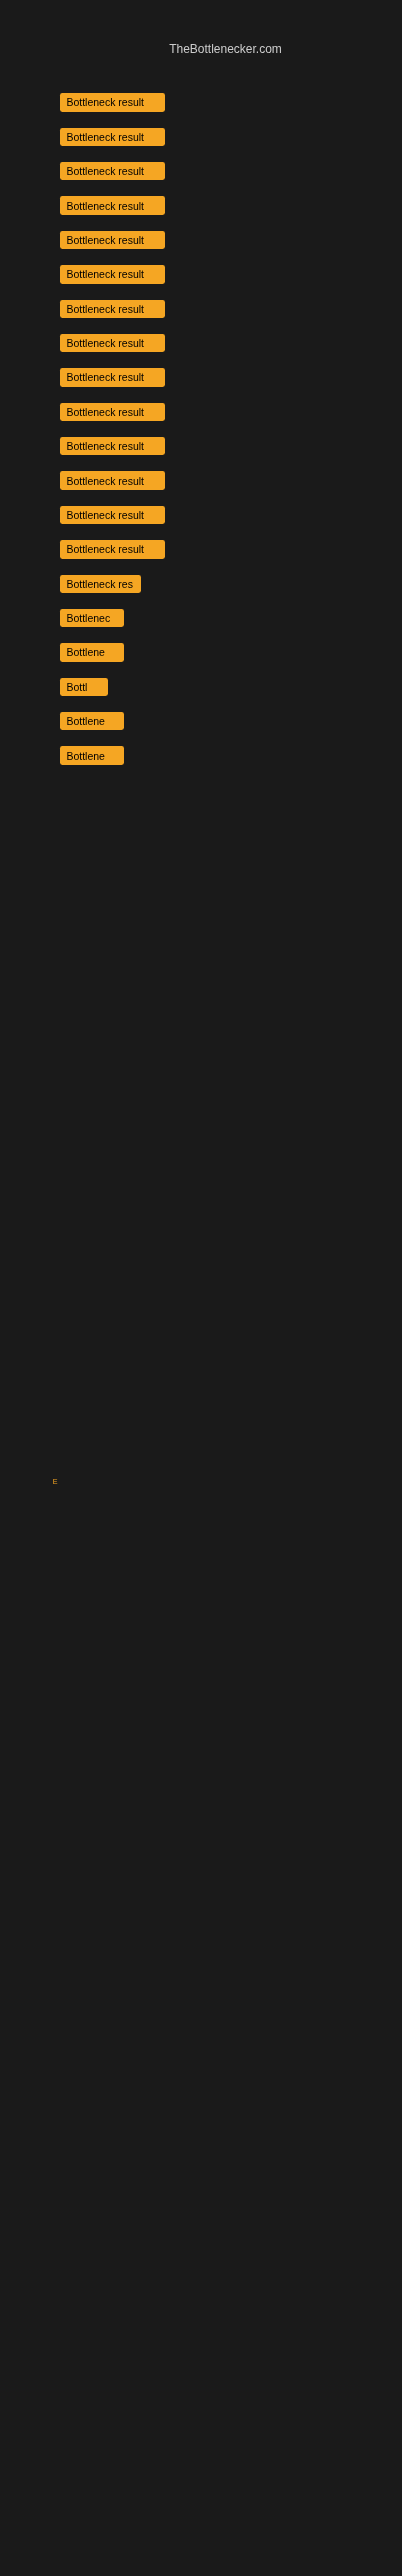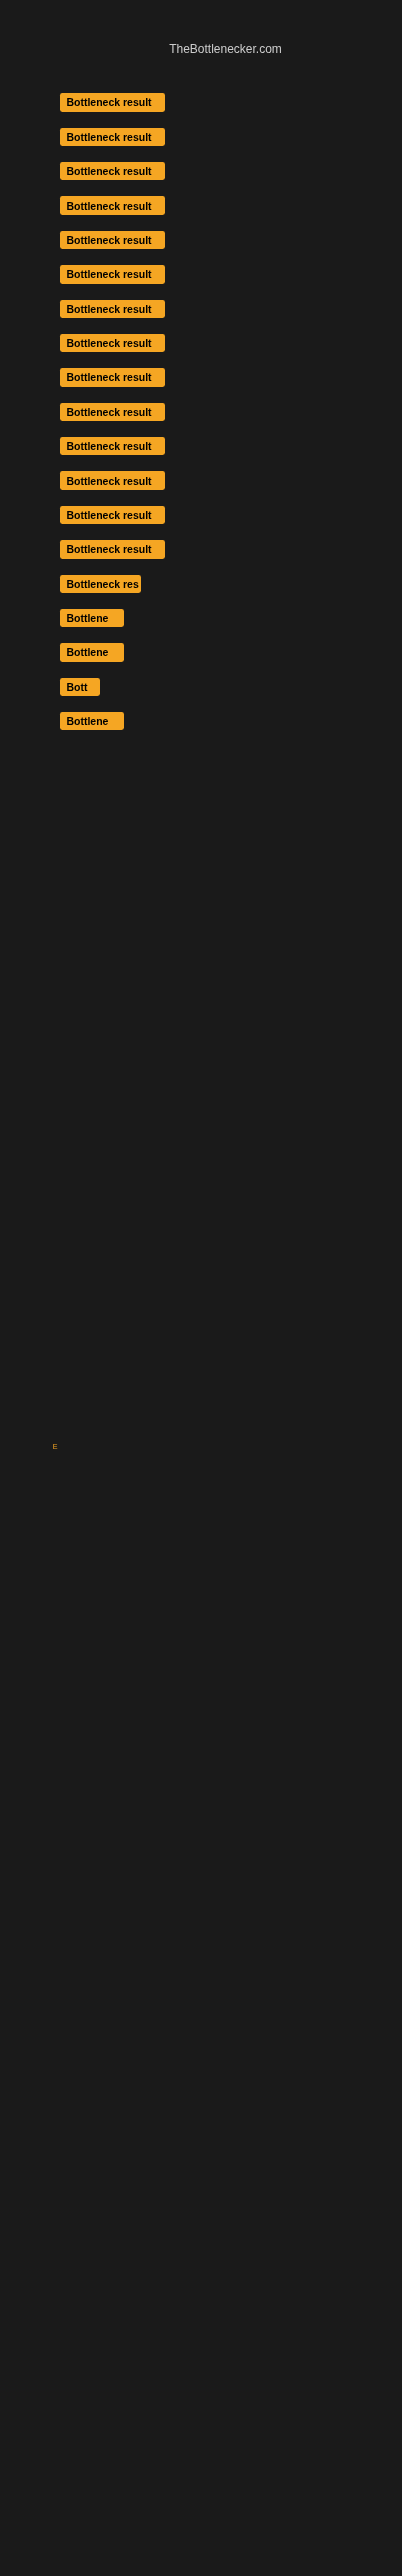--- a/index.html
+++ b/index.html
@@ -17,21 +17,21 @@
     .site-header {
       text-align: center;
       padding: 6.4px 0 9.7px 0;
       color: #ccc;
       font-size: 12px;
     }
     .bottleneck-badge {
       background-color: #f5a623;
       color: #000;
       font-size: 10.5px;
-      font-weight: bold;
+      font-weight: normal;
       padding: 3.2px 6.4px;
       border-radius: 2.4px;
       white-space: nowrap;
       overflow: hidden;
       display: block;
     }
     .items-container {
       padding-top: 3.2px;
     }
     .row {
@@ -104,27 +104,30 @@
     <div class="row">
       <span class="bottleneck-badge w-full">Bottleneck result</span>
     </div>
     <div class="row">
       <span class="bottleneck-badge w-full">Bottleneck result</span>
     </div>
     <div class="row">
       <span class="bottleneck-badge w-partial1">Bottleneck res</span>
     </div>
     <div class="row">
-      <span class="bottleneck-badge w-partial2">Bottlene</span>
+      <span class="bottleneck-badge w-partial2">Bottlenec</span>
     </div>
     <div class="row">
       <span class="bottleneck-badge w-partial2">Bottlene</span>
     </div>
     <div class="row">
-      <span class="bottleneck-badge w-partial8">Bott</span>
+      <span class="bottleneck-badge w-partial4">Bottl</span>
+    </div>
+    <div class="row">
+      <span class="bottleneck-badge w-partial2">Bottlene</span>
     </div>
     <div class="row">
       <span class="bottleneck-badge w-partial2">Bottlene</span>
     </div>
   </div>
 
 <div class="bottom-area">
   <span class="small-label">E</span>
 </div>
 

